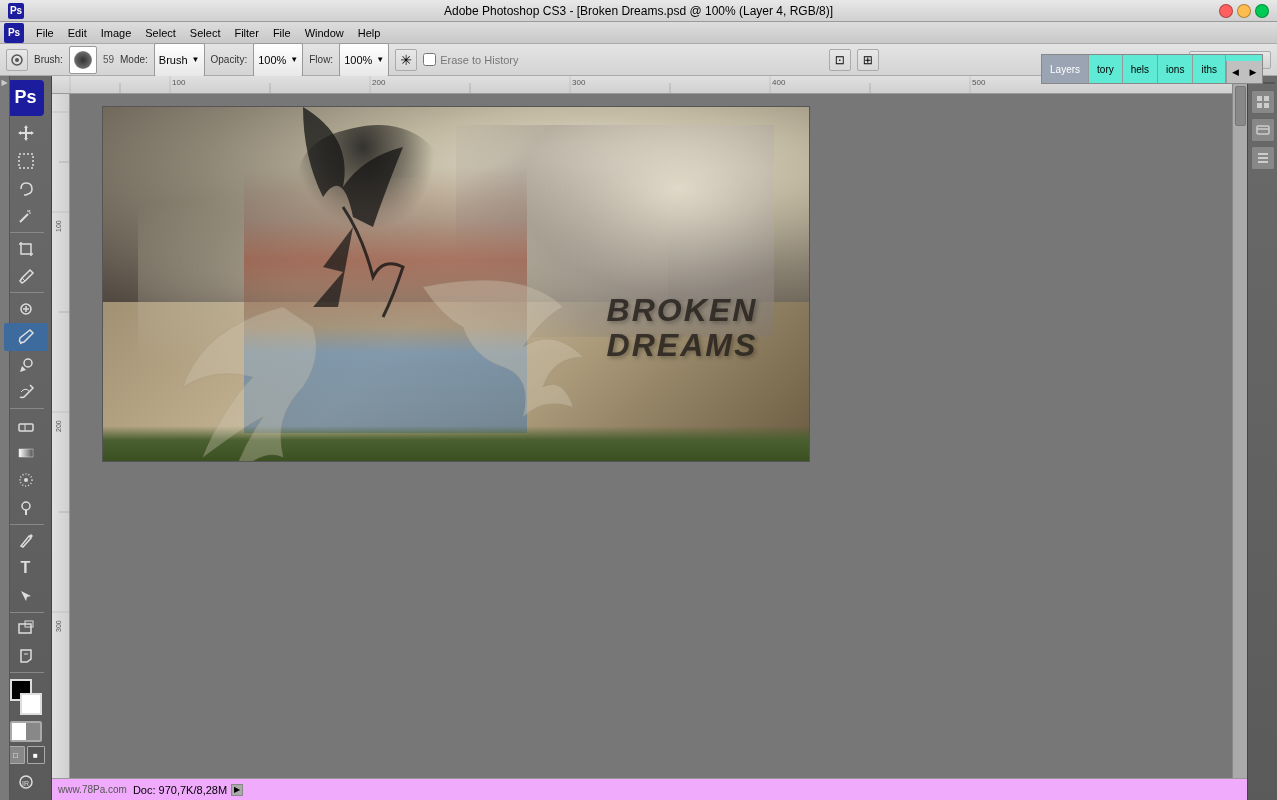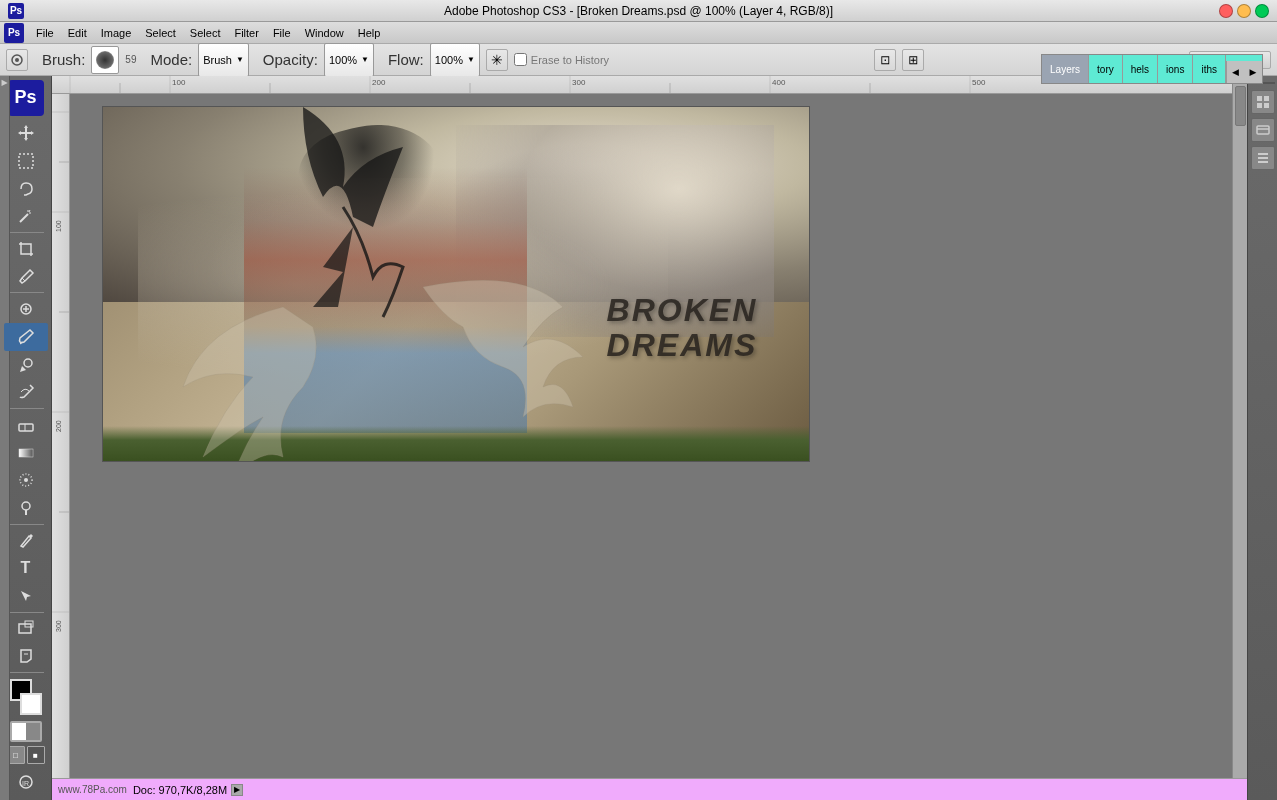--- a/index.html
+++ b/index.html
@@ -97,23 +97,22 @@
     #options-bar {
       height: 32px;
       background: linear-gradient(to bottom, #e4e4e4, #d4d4d4);
       display: flex;
       align-items: center;
       padding: 0 6px;
       gap: 6px;
       border-bottom: 1px solid #aaa;
     }
     .options-label {
-      font-size: 15px;
+      font-size: 10px;
       color: #333;
-      margin-left: 8px;
     }
     .options-dropdown {
       height: 20px;
       background: linear-gradient(to bottom, #fff, #e8e8e8);
       border: 1px solid #999;
       border-radius: 2px;
       padding: 16px 4px;
       font-size: 11px;
       display: flex;
       align-items: center;

